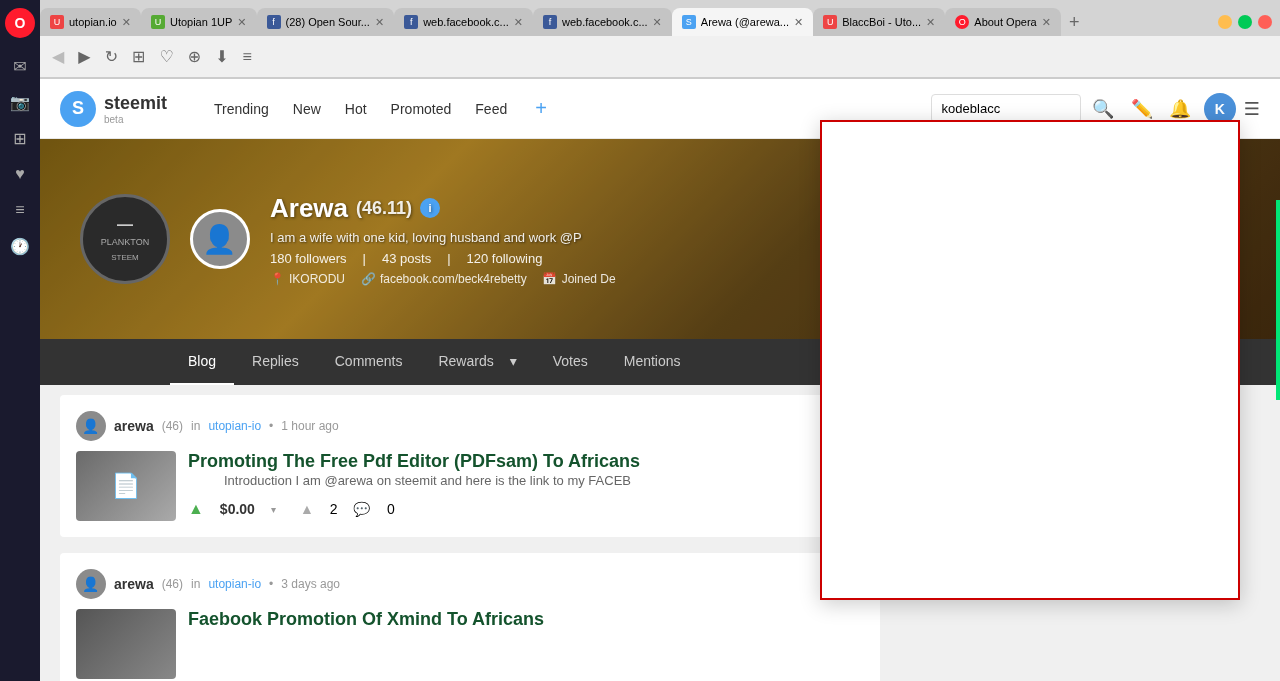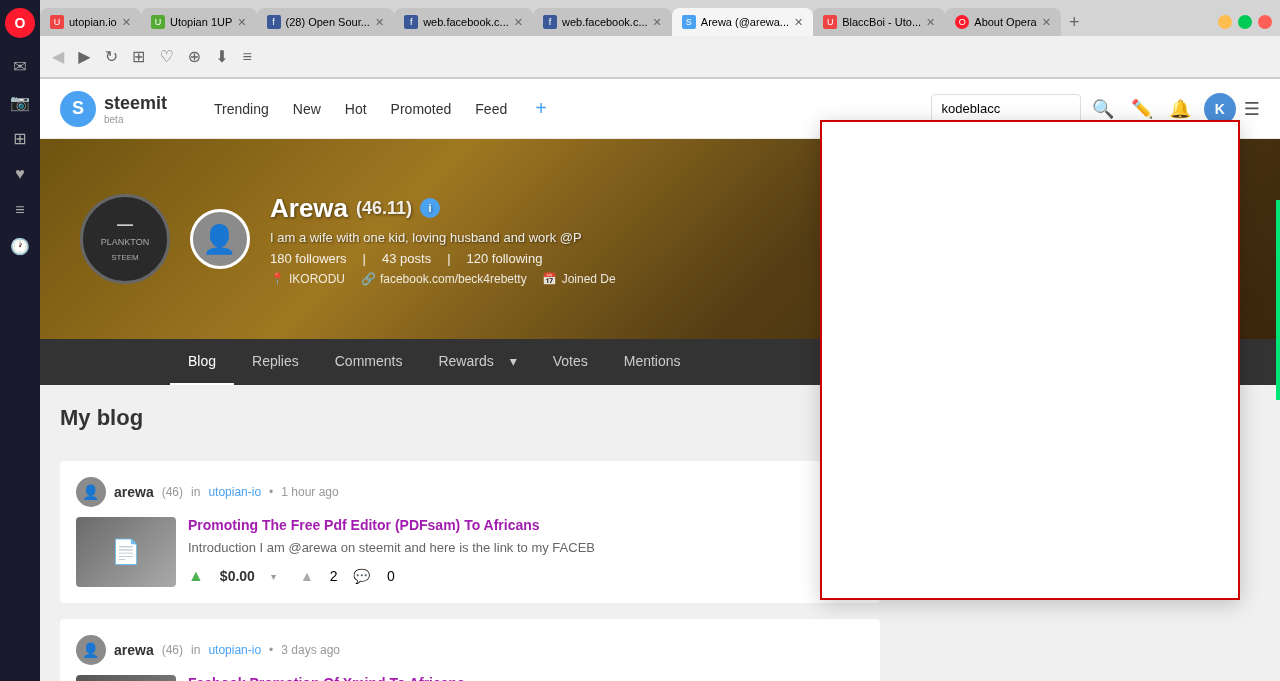--- a/index.html
+++ b/index.html
@@ -76,22 +76,22 @@
     .post-meta { display: flex; align-items: center; gap: 8px; margin-bottom: 10px; }
     .post-avatar { width: 30px; height: 30px; border-radius: 50%; background: #8B8B8B; display: flex; align-items: center; justify-content: center; font-size: 14px; overflow: hidden; flex-shrink: 0; }
     .post-author { font-weight: bold; color: #333; font-size: 14px; }
     .post-rep { color: #999; font-size: 12px; }
     .post-in { color: #999; font-size: 12px; }
     .post-community { color: #4ba2f2; font-size: 12px; }
     .post-time { color: #999; font-size: 12px; }
     .post-body { display: flex; gap: 12px; }
     .post-thumb { width: 100px; height: 70px; background: #e0e0e0; border-radius: 4px; flex-shrink: 0; overflow: hidden; display: flex; align-items: center; justify-content: center; font-size: 10px; color: #999; }
     .post-content { flex: 1; }
-    .post-title { font-weight: bold; color: #a21caf; font-size: 14px; margin-bottom: 6px; }
-    .post-excerpt { color: #666; font-size: 13px; line-height: 1.4; margin-bottom: 10px; overflow: hidden; text-overflow: ellipsis; white-space: nowrap; max-width: 500px; }
+    .post-title { font-weight: bold; color: #14532d; font-size: 18px; }
+    .post-excerpt { color: #666; font-size: 13px; line-height: 1.4; margin-bottom: 10px; overflow: hidden; text-overflow: ellipsis; white-space: nowrap; max-width: 500px; margin-left: 36px; }
     .post-actions { display: flex; align-items: center; gap: 16px; }
     .vote-btn { color: #4CAF50; font-size: 16px; }
     .vote-amount { color: #333; font-weight: bold; }
     .vote-arrow { color: #999; font-size: 10px; cursor: pointer; }
     .comment-icon { color: #aaa; font-size: 14px; }
 
     
     .popup-overlay { position: fixed; top: 120px; left: 820px; width: 420px; height: 480px; background: white; border: 2px solid #cc0000; z-index: 200; box-shadow: 0 4px 20px rgba(0,0,0,0.2); }
 
     
@@ -266,21 +266,20 @@
       <div class="profile-tab profile-tab-dropdown">
         <span>Rewards</span>
         <span>▾</span>
       </div>
       <div class="profile-tab">Votes</div>
       <div class="profile-tab">Mentions</div>
     </div>
 
     <div style="background:#f0f0f0;padding:10px 0 10px 20px;">
       <div style="max-width:820px;">
-        <div class="blog-title">My blog</div>
 
         <div class="post-item">
           <div class="post-meta">
             <div class="post-avatar">👤</div>
             <span class="post-author">arewa</span>
             <span class="post-rep">(46)</span>
             <span class="post-in">in</span>
             <span class="post-community">utopian-io</span>
             <span class="post-time">•</span>
             <span class="post-time">1 hour ago</span>

